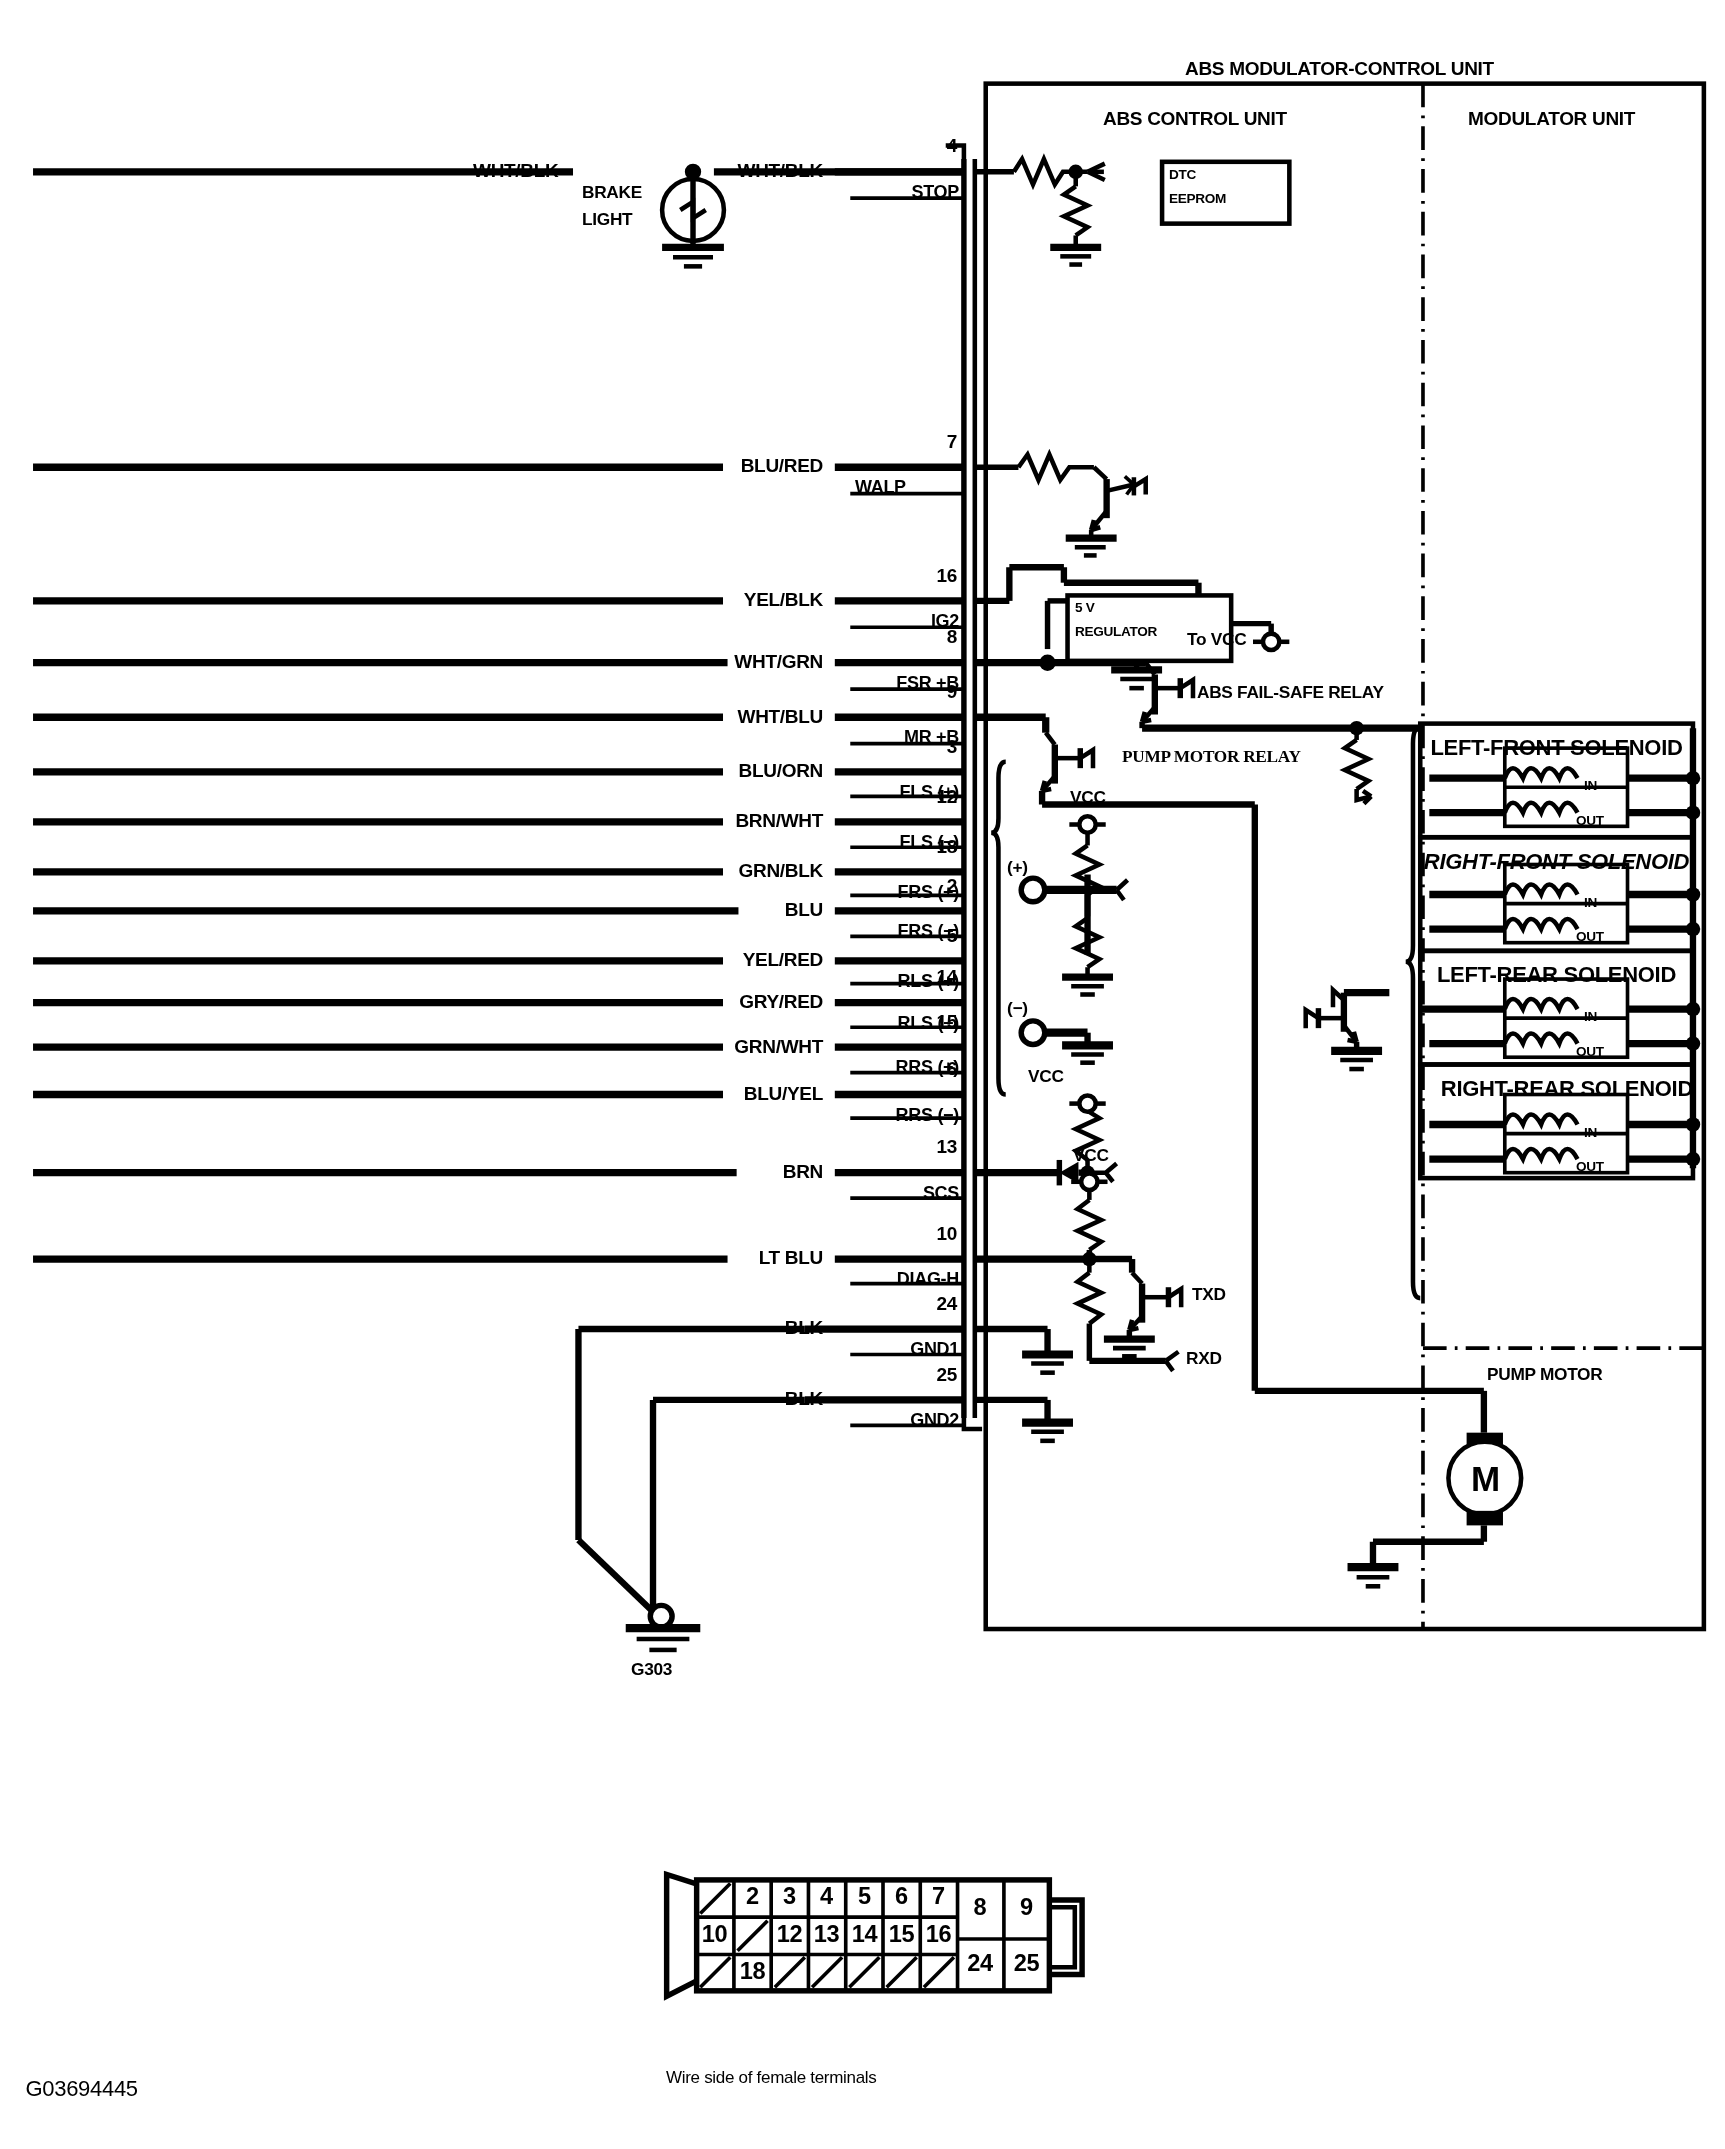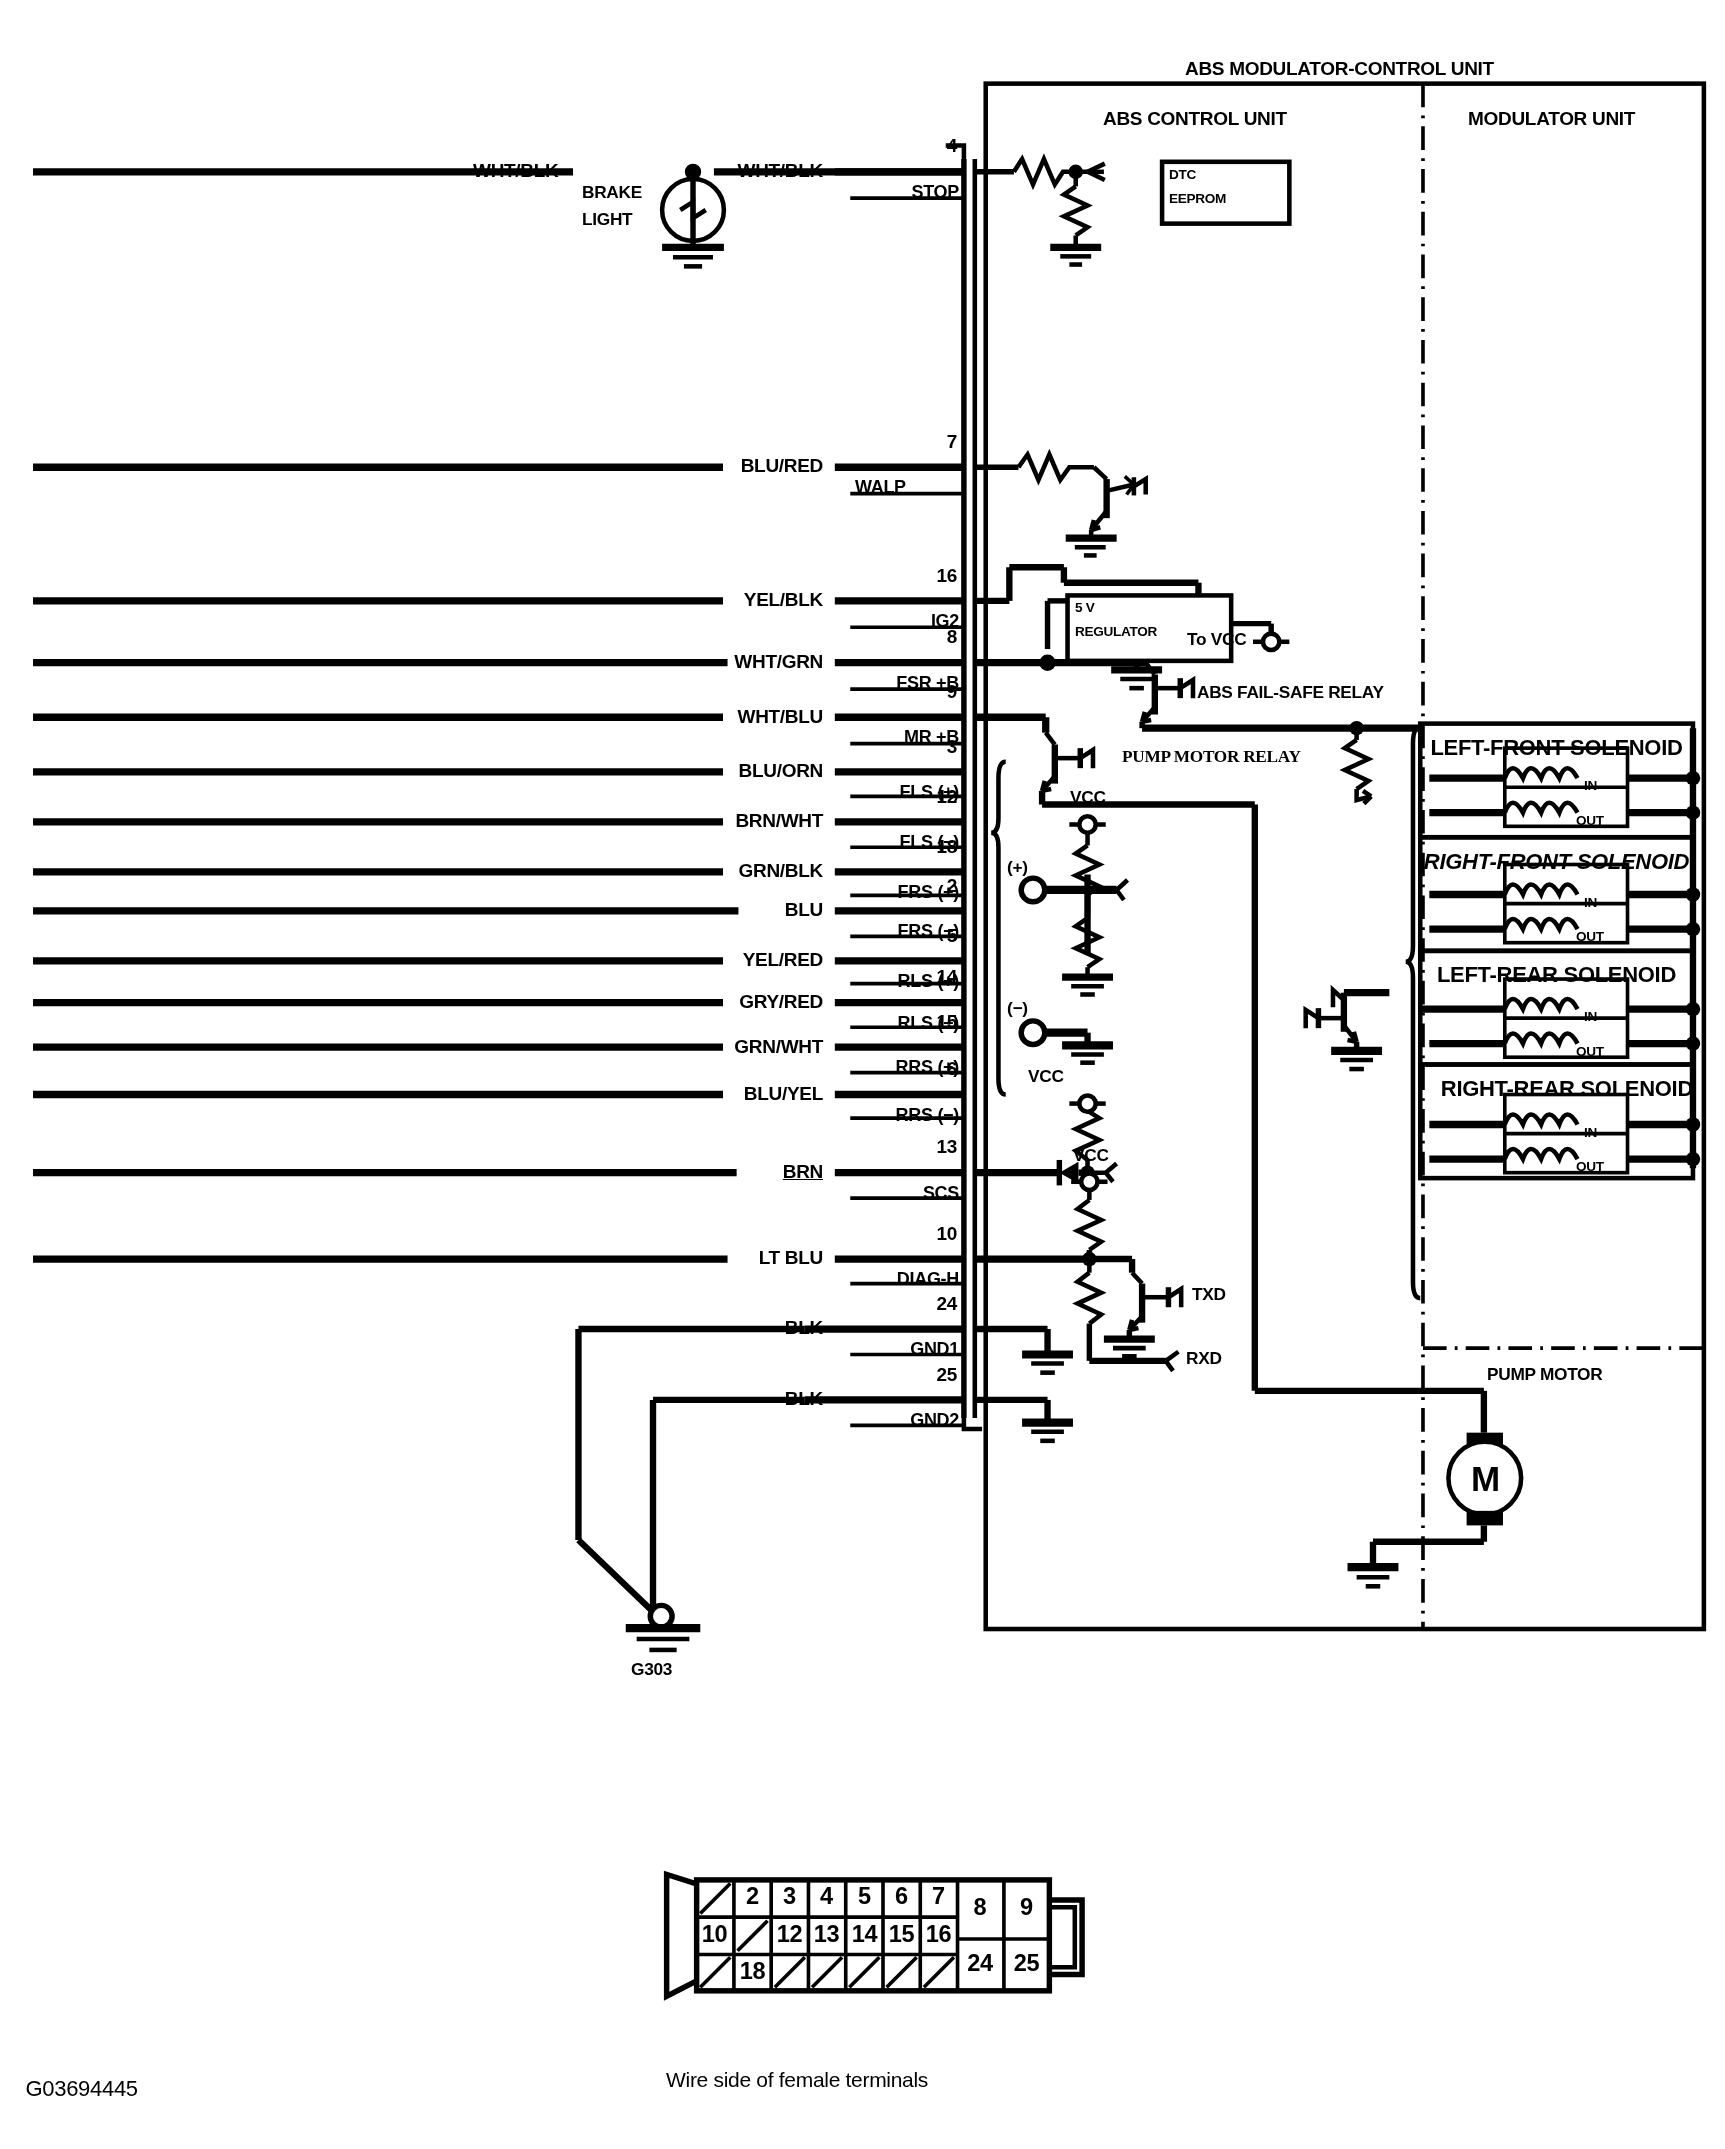--- a/index.html
+++ b/index.html
@@ -8,21 +8,21 @@
   #stage{position:absolute;left:0;top:0;width:1726px;height:2149px;overflow:hidden;}
   svg{position:absolute;left:0;top:0;}
   .lbl{position:absolute;font-weight:bold;white-space:nowrap;letter-spacing:-0.3px;}
   .wirelbl{font-size:19px;}
   .pinnum{font-size:19px;font-weight:bold;text-align:right;}
   .pinname{font-size:18px;font-weight:bold;}
   .hdr{font-size:19px;font-weight:bold;}
   .sol{font-size:22px;font-weight:bold;}
   .tiny{font-size:13.6px;font-weight:bold;}
   .sm{font-size:17.3px;font-weight:bold;}
-  .plain{font-size:21px;font-weight:normal;}
+  .plain{font-size:17px;font-weight:normal;}
   .code{font-size:22px;font-weight:normal;}
   .conn-num{font-size:23.6px;font-weight:bold;}
   .ital{font-style:italic;}
 </style>
 </head>
 <body>
 
 <div id="stage">
 
 <svg width="1726" height="2149" viewBox="0 0 1898 2364">
@@ -517,21 +517,21 @@
       <div class="lbl pinname" style="left: 855px; top: 971px; width: 104px; text-align: right;">RLS (+)</div>
       <div class="lbl wirelbl" style="left: 0px; top: 991px; width: 823px; text-align: right; padding-right: 0px;">GRY/RED</div>
       <div class="lbl pinnum" style="left: 873px; top: 966px; width: 84px;">14</div>
       <div class="lbl pinname" style="left: 855px; top: 1013px; width: 104px; text-align: right;">RLS (−)</div>
       <div class="lbl wirelbl" style="left: 0px; top: 1036px; width: 823px; text-align: right; padding-right: 0px;">GRN/WHT</div>
       <div class="lbl pinnum" style="left: 873px; top: 1011px; width: 84px;">15</div>
       <div class="lbl pinname" style="left: 855px; top: 1057px; width: 104px; text-align: right;">RRS (+)</div>
       <div class="lbl wirelbl" style="left: 0px; top: 1083px; width: 823px; text-align: right; padding-right: 0px;">BLU/YEL</div>
       <div class="lbl pinnum" style="left: 873px; top: 1058px; width: 84px;">6</div>
       <div class="lbl pinname" style="left: 855px; top: 1105px; width: 104px; text-align: right;">RRS (−)</div>
-      <div class="lbl wirelbl" style="left: 0px; top: 1161px; width: 823px; text-align: right; padding-right: 0px; text-decoration: underline;">BRN</div>
+      <div class="lbl wirelbl" style="left: 0px; top: 1161px; width: 823px; text-align: right; padding-right: 0px;">BRN</div>
       <div class="lbl pinnum" style="left: 873px; top: 1136px; width: 84px;">13</div>
       <div class="lbl pinname" style="left: 855px; top: 1183px; width: 104px; text-align: right;">SCS</div>
       <div class="lbl wirelbl" style="left: 0px; top: 1247px; width: 823px; text-align: right; padding-right: 0px;">LT BLU</div>
       <div class="lbl pinnum" style="left: 873px; top: 1223px; width: 84px;">10</div>
       <div class="lbl pinname" style="left: 855px; top: 1269px; width: 104px; text-align: right;">DIAG-H</div>
       <div class="lbl wirelbl" style="left: 0px; top: 1317px; width: 823px; text-align: right; padding-right: 0px;">BLK</div>
       <div class="lbl pinnum" style="left: 873px; top: 1293px; width: 84px;">24</div>
       <div class="lbl pinname" style="left: 855px; top: 1339px; width: 104px; text-align: right;">GND1</div>
       <div class="lbl wirelbl" style="left: 0px; top: 1388px; width: 823px; text-align: right; padding-right: 0px;">BLK</div>
       <div class="lbl pinnum" style="left: 873px; top: 1364px; width: 84px;">25</div>

